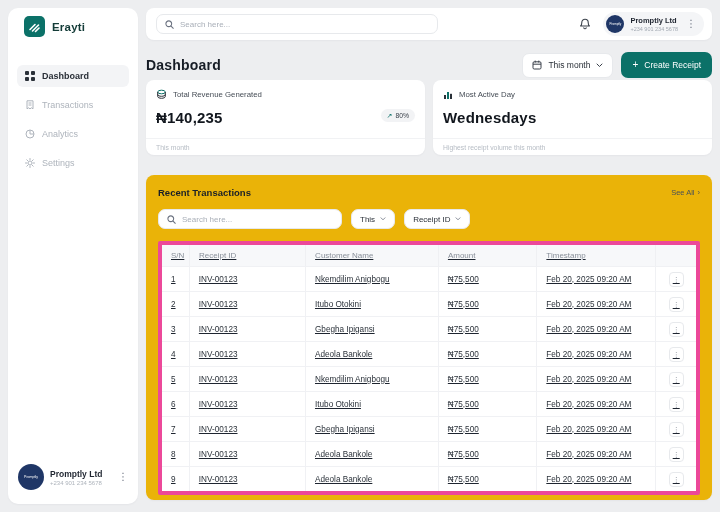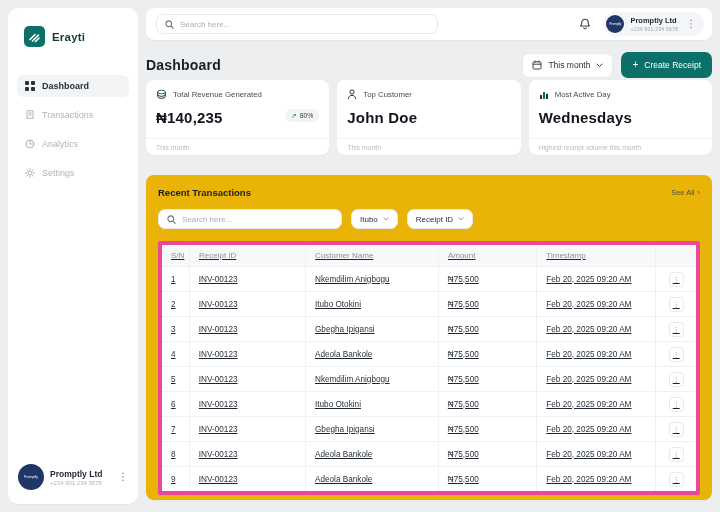--- a/index.html
+++ b/index.html
@@ -3,21 +3,21 @@
 <meta charset="utf-8">
 <style>
   * { margin:0; padding:0; box-sizing:border-box; }
   html,body { width:720px; height:512px; }
   body { font-family:"Liberation Sans", sans-serif; background:#EDEEF0; position:relative; overflow:hidden; color:#1E2530; }
 
   svg { display:block; }
 
   
   .sidebar { position:absolute; left:8px; top:8px; width:130px; height:496px; background:#fff; border-radius:10px; box-shadow:0 1px 2px rgba(16,24,40,.04); }
-  .logo-row { display:flex; align-items:center; gap:7px; padding:18px 0 0 16px; }
+  .logo-row { display:flex; align-items:center; gap:7px; padding:8px 0 0 16px; }
   .logo-badge { width:21px; height:21px; border-radius:5px; background:#0B7168; display:flex; align-items:center; justify-content:center; }
   .logo-text { font-size:11.5px; font-weight:700; color:#143C38; letter-spacing:.2px; }
   .nav { margin-top:28px; padding:0 9px; display:flex; flex-direction:column; gap:7px; }
   .nav-item { display:flex; align-items:center; gap:7px; height:22px; padding:0 8px; border-radius:6px; color:#AEB4BC; font-size:9px; cursor:pointer; }
   .nav-item.active { background:#F3F4F6; color:#2A3038; font-weight:600; }
   .profile { position:absolute; left:10px; right:8px; bottom:14px; display:flex; align-items:center; gap:6px; }
   .avatar { width:26px; height:26px; border-radius:50%; background:#1F3666; color:#fff; font-size:3.5px; display:flex; align-items:center; justify-content:center; flex:0 0 auto; }
   .avatar.small { width:18px; height:18px; font-size:3px; }
   .profile-meta { flex:1; min-width:0; }
   .profile-name { font-size:8.5px; font-weight:700; color:#1F2530; }
@@ -228,35 +228,20 @@
       <span class="stat-value">₦140,235</span>
       <span class="trend-badge">
         <span class="trend-arrow">↗</span>
         <span>80%</span>
       </span>
     </div>
     <div class="stat-footer">This month</div>
   </div>
 
 
-  <div class="stat-card">
-    <div class="stat-head">
-      <span>
-        <svg width="10" height="11" viewBox="0 0 10 11" fill="none" stroke="#2A3038" stroke-width="1">
-            <circle cx="5" cy="3" r="2.1"></circle>
-            <path d="M1.3 10 c0-2.2 1.6-3.6 3.7-3.6 s3.7 1.4 3.7 3.6"></path>
-          </svg>
-      </span>
-      <span>Top Customer</span>
-    </div>
-    <div class="stat-value-row">
-      <span class="stat-value">John Doe</span>
-    </div>
-    <div class="stat-footer">This month</div>
-  </div>
 
   <div class="stat-card">
     <div class="stat-head">
       <span>
         <svg width="10" height="11" viewBox="0 0 10 11" fill="none">
             <rect x="1" y="6" width="2" height="4" fill="#2A3038"></rect>
             <rect x="4" y="3" width="2" height="7" fill="#0B7168"></rect>
             <rect x="7" y="4.8" width="2" height="5.2" fill="#2A3038"></rect>
           </svg>
       </span>
@@ -282,21 +267,21 @@
     <div class="search-box tx">
       <span>
         <svg width="9" height="9" viewBox="0 0 10 10" fill="none" stroke="#6B7280" stroke-width="1.2">
             <circle cx="4.2" cy="4.2" r="3.2"></circle>
             <line x1="6.7" y1="6.7" x2="9.2" y2="9.2" stroke-linecap="round"></line>
           </svg>
       </span>
       <input type="text" placeholder="Search here..." style="">
     </div>
     <button class="filter-btn">
-      <span>Itubo</span>
+      <span>This</span>
       <span>
         <svg width="6" height="4" viewBox="0 0 7 5" fill="none" stroke="#6B7280" stroke-width="1" stroke-linecap="round">
             <polyline points="1,1 3.5,3.5 6,1"></polyline>
           </svg>
       </span>
     </button>
     <button class="filter-btn">
       <span>Receipt ID</span>
       <span>
         <svg width="6" height="4" viewBox="0 0 7 5" fill="none" stroke="#6B7280" stroke-width="1" stroke-linecap="round">

